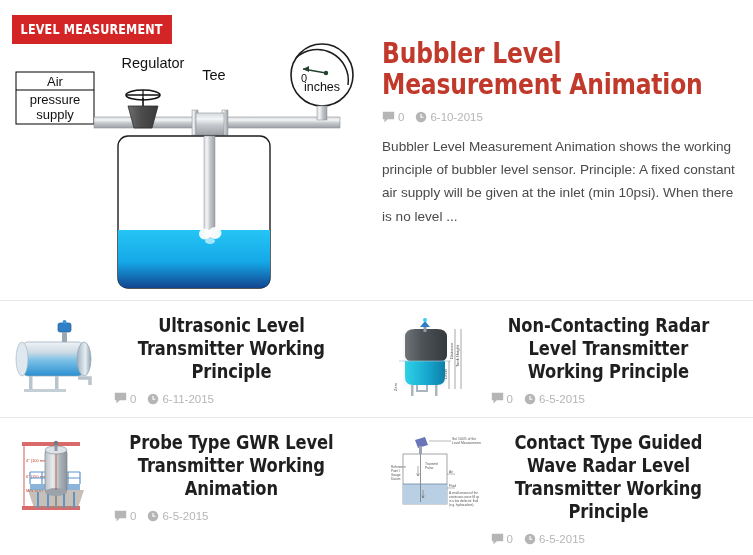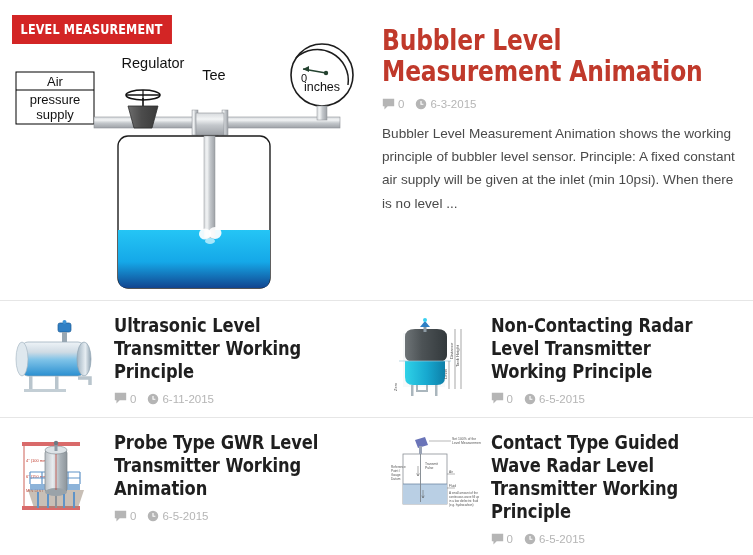--- a/index.html
+++ b/index.html
@@ -56,21 +56,21 @@
     position: absolute;
     left: 0;
     top: 40px;
     width: 372px;
     height: 260px;
   }
 
   
   .featured-body {
     flex: 1 1 auto;
-    padding: 25px 14px 0 10px;
+    padding: 38px 14px 0 10px;
     box-sizing: border-box;
   }
 
   .featured-title {
     margin: 0;
     color: #c0392b;
     font-family: "Liberation Sans Narrow", "DejaVu Sans Condensed", "Liberation Sans", sans-serif;
     font-weight: bold;
     font-size: 28px;
     line-height: 1.12;
@@ -111,20 +111,21 @@
     border-top: 1px solid #e6e6e6;
   }
 
   .post {
     width: 50%;
     box-sizing: border-box;
     display: flex;
     align-items: flex-start;
     padding: 14px 10px 12px 12px;
     min-height: 115px;
+    text-align: center;
   }
   .post.row2 { border-top: 1px solid #e6e6e6; }
 
   .thumb {
     flex: 0 0 92px;
     width: 92px;
     height: 88px;
     position: relative;
     overflow: hidden;
     cursor: pointer;
@@ -239,21 +240,21 @@
         <svg width="13" height="13" viewBox="0 0 16 16">
           <path d="M1 1 h14 v9 h-8 l-4 4 v-4 h-2 z" fill="#b5b5b5"></path>
         </svg>
         <span>0</span>
       </span>
       <span class="mitem">
         <svg width="12" height="12" viewBox="0 0 16 16">
           <circle cx="8" cy="8" r="7" fill="#b5b5b5"></circle>
           <path d="M8 4 v4.4 h3.2" fill="none" stroke="#ffffff" stroke-width="1.5"></path>
         </svg>
-        <span>6-3-2015</span>
+        <span>6-10-2015</span>
       </span>
     </div>
 
     <p class="featured-excerpt">Bubbler Level Measurement Animation shows the working principle of bubbler level sensor. Principle: A fixed constant air supply will be given at the inlet (min 10psi). When there is no level ...</p>
   </div>
 </div>
 
 <div class="post-grid">
 
   <div class="post">

